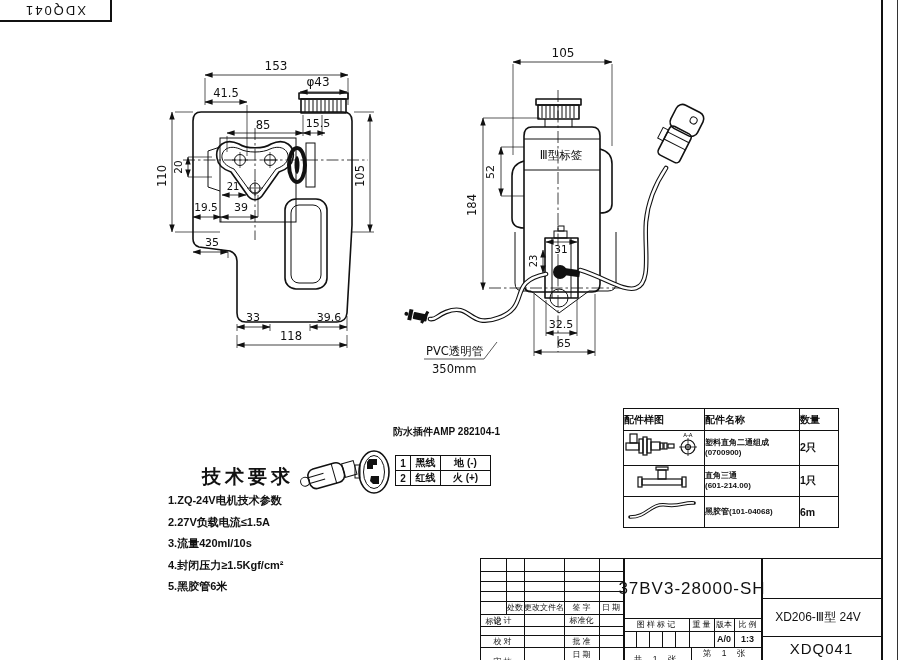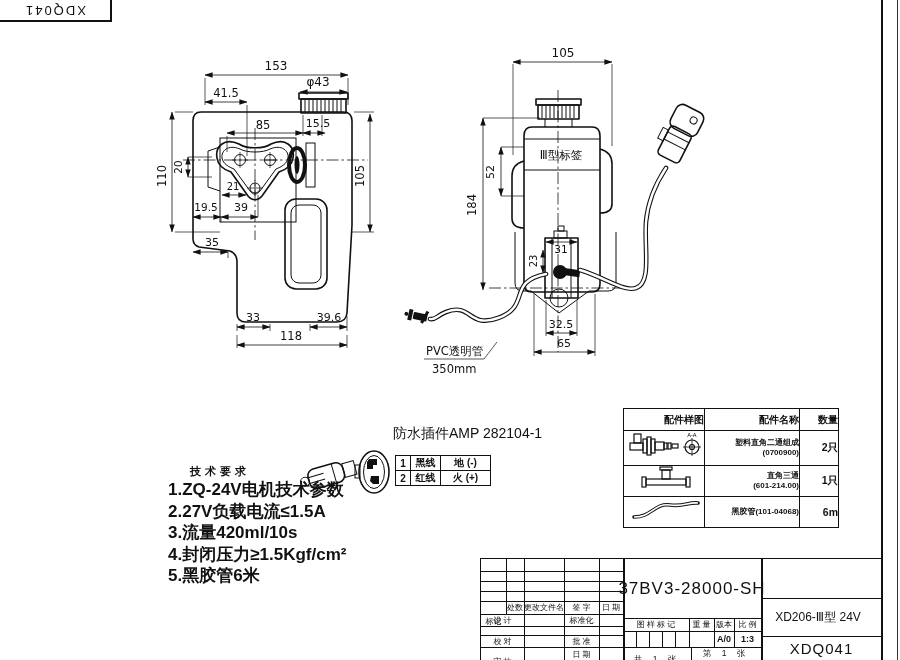--- a/index.html
+++ b/index.html
@@ -15,31 +15,31 @@
   svg text{fill:#111;font-family:"DejaVu Sans","Liberation Sans",sans-serif;}
   .out{stroke:#111;stroke-width:1.6;fill:none;stroke-linejoin:round;}
   .thin{stroke:#111;stroke-width:1;fill:none;}
   .ext{stroke:#111;stroke-width:.7;fill:none;}
   .dim{stroke:#111;stroke-width:.8;fill:none;marker-start:url(#ah);marker-end:url(#ah);}
   .cl{stroke:#111;stroke-width:.8;fill:none;stroke-dasharray:12 3 2.5 3;}
   .w-out{stroke:#111;stroke-width:4.6;fill:none;stroke-linecap:round;}
   .w-in{stroke:#fff;stroke-width:2.4;fill:none;stroke-linecap:round;}
   
   #tech{left:168px;top:464px;width:180px;}
-  #tech .t-title{font-weight:bold;font-size:11px;letter-spacing:4px;margin-left:22px;}
-  #tech .t-item{font-size:17px;line-height:21.5px;font-weight:bold;}
+  #tech .t-title{font-weight:bold;font-size:19px;letter-spacing:4px;margin-left:34px;}
+  #tech .t-item{font-size:11px;line-height:21.5px;font-weight:bold;}
   #tech .t-item:first-of-type{margin-top:8px;}
   
-  #amp-title{left:393px;top:425px;font-size:14px;font-weight:normal;white-space:nowrap;}
+  #amp-title{left:393px;top:425px;font-size:10px;font-weight:bold;white-space:nowrap;}
   #pin-table{left:395px;top:455px;border-collapse:collapse;}
   #pin-table td{border:1.6px solid #111;font-size:10px;text-align:center;padding:0;height:14px;font-weight:bold;}
   #pin-table td.c1{width:14px;} #pin-table td.c2{width:29px;} #pin-table td.c3{width:49px;}
   
   #parts{left:623px;top:408px;border-collapse:collapse;table-layout:fixed;}
-  #parts td,#parts th{border:1.5px solid #111;padding:0;text-align:right;overflow:hidden;}
+  #parts td,#parts th{border:1.5px solid #111;padding:0;text-align:left;overflow:hidden;}
   #parts th{font-size:10px;font-weight:bold;height:21px;}
   #parts .name{font-size:8px;font-weight:bold;line-height:10px;}
   #parts .qty{font-size:10.5px;font-weight:bold;}
   #parts .pic{height:100%;}
   
   #tblock{left:480px;top:558px;width:402px;height:102px;border:1.6px solid #111;border-bottom:none;box-sizing:border-box;}
   #tblock .cell{position:absolute;display:flex;align-items:center;justify-content:center;white-space:nowrap;}
   #tblock .lab{font-size:8px;}
   #tblock .hline,#tblock .vline{position:absolute;background:#111;}
   #sheet-border-inner{left:881px;top:0;width:1.5px;height:660px;}

